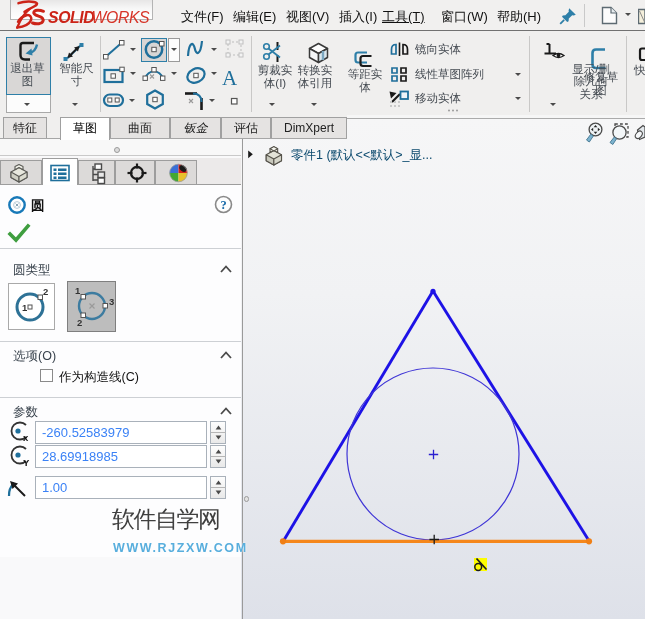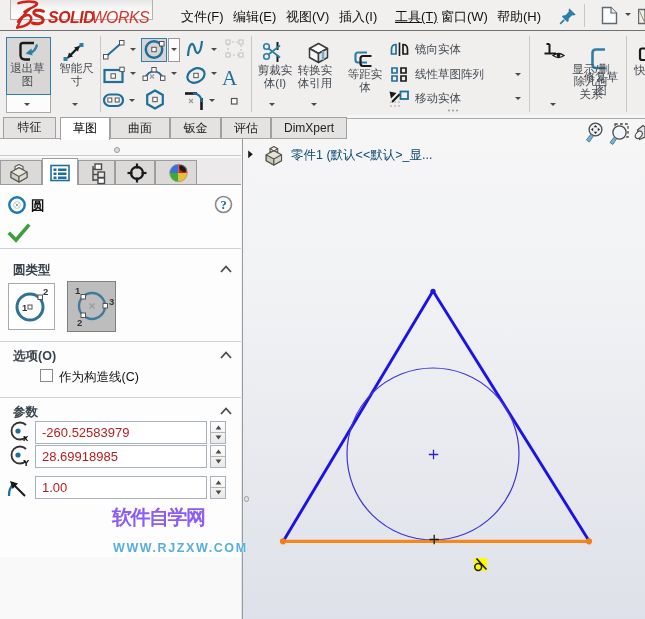--- a/index.html
+++ b/index.html
@@ -23,26 +23,26 @@
 
 #viewport { left:234px; top:119px; width:411px; height:500px; background:linear-gradient(180deg,#f6f6f7 0%,#f1f2f4 35%,#dee1e9 100%); z-index:1; }
 #splitter { left:241.5px; top:139px; width:1px; height:480px; background:#9a9a9a; z-index:4; }
 
 #panel { left:0; top:139px; width:241px; height:480px; background:#f9f9fa; z-index:3; }
 #pmheader { left:0; top:0; width:241px; height:17px; background:#f8f8f8; border-bottom:1px solid #c9c9c9; }
 #pmtabs { left:0; top:19px; width:241px; height:27px; background:#eceaea; border-bottom:1px solid #9d9d9d; }
 .pmtab { position:absolute; top:21px; height:24px; background:#dcdad9; border:1px solid #9d9d9d; border-bottom:none; }
 .pmtab.active { background:#ffffff; height:27px; top:19px; z-index:2; }
 #pmcontent { left:0; top:46px; width:241px; height:372px; background:#fdfdfe; }
-.sechead { font-size:12.5px; font-weight:bold; color:#39434d;text-align:center; }
+.sechead { font-size:12.5px; font-weight:normal; color:#39434d;text-align:center; }
 .sep { position:absolute; left:0; width:241px; height:1px; background:#cdd0d4; }
-.pfield { position:absolute; left:35px; width:172px; height:23px; border:1px solid #a9b1ba; background:#fff; font-size:13px; color:#b91c1c; line-height:21px; padding-left:6px; }
+.pfield { position:absolute; left:35px; width:172px; height:23px; border:1px solid #a9b1ba; background:#fff; font-size:13px; color:#3b82f6; line-height:21px; padding-left:6px; }
 .spin { position:absolute; left:210px; width:16px; height:23px; border:1px solid #a9b1ba; background:linear-gradient(180deg,#fdfdfd,#e9e9e9); }
 
-#wm1 { left:112px; top:504px; width:152px; font-size:20px; font-weight:bold; color:#8b5cf6; letter-spacing:-1.5px; z-index:9; text-shadow:0 0 2px #fff,0 0 2px #fff; white-space:nowrap; }
+#wm1 { left:112px; top:504px; width:152px; font-size:23px; font-weight:normal; color:#404040; letter-spacing:-1.5px; z-index:9; text-shadow:0 0 2px #fff,0 0 2px #fff; white-space:nowrap; }
 #wm2 { left:113px; top:540.5px; width:140px; font-size:12.5px; font-weight:bold; color:#58aedd; letter-spacing:1.6px; z-index:9; text-shadow:0 0 2px #fff; white-space:nowrap; }
 </style>
 </head>
 <body>
 <div id="root">
 
   <div id="menubar" class="abs"></div>
   <div id="logo" class="abs">
     <svg width="141" height="29" viewBox="0 0 141 29" style="position:absolute;left:0;top:0;">
       <g fill="none" stroke="#cc2418" stroke-linecap="round">
@@ -68,21 +68,21 @@
   </svg>
   <div class="abs dd" style="left:625px;top:13px;"></div>
   <svg class="abs" style="left:638px;top:6px;" width="7" height="19" viewBox="0 0 7 19">
     <path d="M0.5 3.5 L7 3.5 L7 17.5 L0.5 17.5 Z" fill="#f5f0dc" stroke="#5d6a72" stroke-width="1.4"></path>
     <path d="M6.5 16 L1.5 5" stroke="#8a8a8a" stroke-width="1"></path>
   </svg>
   <span class="abs menu" style="left:181px;">文件(F)</span>
   <span class="abs menu" style="left:233px;">编辑(E)</span>
   <span class="abs menu" style="left:286px;">视图(V)</span>
   <span class="abs menu" style="left:339px;">插入(I)</span>
-  <span class="abs menu" style="left:395px;text-decoration:underline;">工具(T)</span>
+  <span class="abs menu" style="left:382px;text-decoration:underline;">工具(T)</span>
   <span class="abs menu" style="left:441px;">窗口(W)</span>
   <span class="abs menu" style="left:497px;">帮助(H)</span>
 
   <div id="toolbar" class="abs"></div>
   <div class="abs" style="left:6px;top:37px;width:45px;height:58px;background:#d9d7d6;border:1.5px solid #2e7fa8;"></div>
   <div class="abs" style="left:6px;top:95px;width:45px;height:18px;background:#fcfcfc;border:1px solid #a9a9a9;border-top:none;"></div>
   <div class="abs" style="left:141px;top:37.5px;width:26px;height:24.5px;background:#d8d6d5;border:1.5px solid #2e7fa8;"></div>
   <div class="abs" style="left:167.5px;top:37.5px;width:12px;height:24.5px;background:#fcfcfc;border:1px solid #9a9a9a;"></div>
   <div class="abs vsep" style="left:100px;top:36px;height:76px;"></div>
   <div class="abs vsep" style="left:251px;top:36px;height:76px;"></div>
@@ -233,24 +233,24 @@
   <div class="abs dd" style="left:129px;top:99px;"></div>
   <div class="abs dd" style="left:209px;top:99px;"></div>
   <div class="abs dd" style="left:269px;top:103px;"></div>
   <div class="abs dd" style="left:311px;top:103px;"></div>
   <div class="abs dd" style="left:515px;top:73px;"></div>
   <div class="abs dd" style="left:515px;top:96.5px;"></div>
   <div class="abs dd" style="left:550px;top:103px;"></div>
 
   <div id="tabstrip" class="abs"></div>
   <div id="tabrightband" class="abs"></div>
-  <div class="tab" style="left:3px; width:53px;font-family:Liberation Mono, monospace;">特征</div>
+  <div class="tab" style="left:3px; width:44px;">特征</div>
   <div class="tab active" style="left:60px; width:50px;">草图</div>
   <div class="tab" style="left:110px; width:60px;">曲面</div>
-  <div class="tab" style="left:170px; width:51px;">钣金</div>
+  <div class="tab" style="left:170px; width:51px;font-style:italic;">钣金</div>
   <div class="tab" style="left:221px; width:50px;">评估</div>
   <div class="tab" style="left:271px; width:76px;">DimXpert</div>
 
   <div id="viewport" class="abs"></div>
   <div id="splitter" class="abs"></div>
   <div class="abs" style="left:243.5px;top:496px;width:5.5px;height:5.5px;border-radius:50%;background:#e2e2e2;border:1px solid #9b9b9b;z-index:5;"></div>
   <svg class="abs" style="left:233px;top:119px;z-index:2;" width="412" height="500" viewBox="0 0 412 500">
 
     <path d="M15.2 31.5 L15.2 39.2 L19.8 35.3 Z" fill="#1a1a1a"></path>
     <g stroke-linejoin="round" stroke-width="1.3" stroke="#55524a" transform="translate(6 8.5) scale(0.85)">

